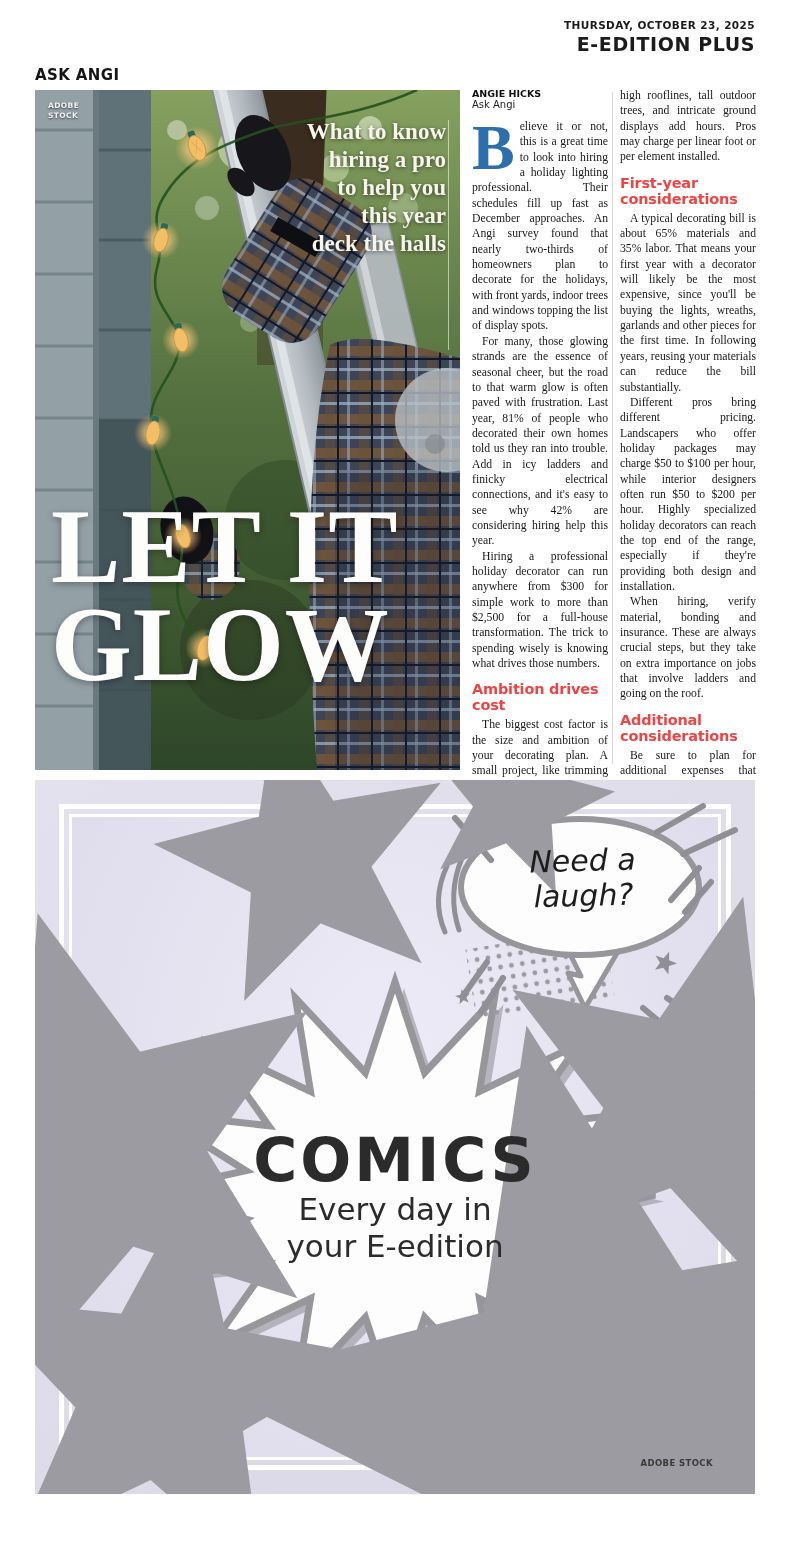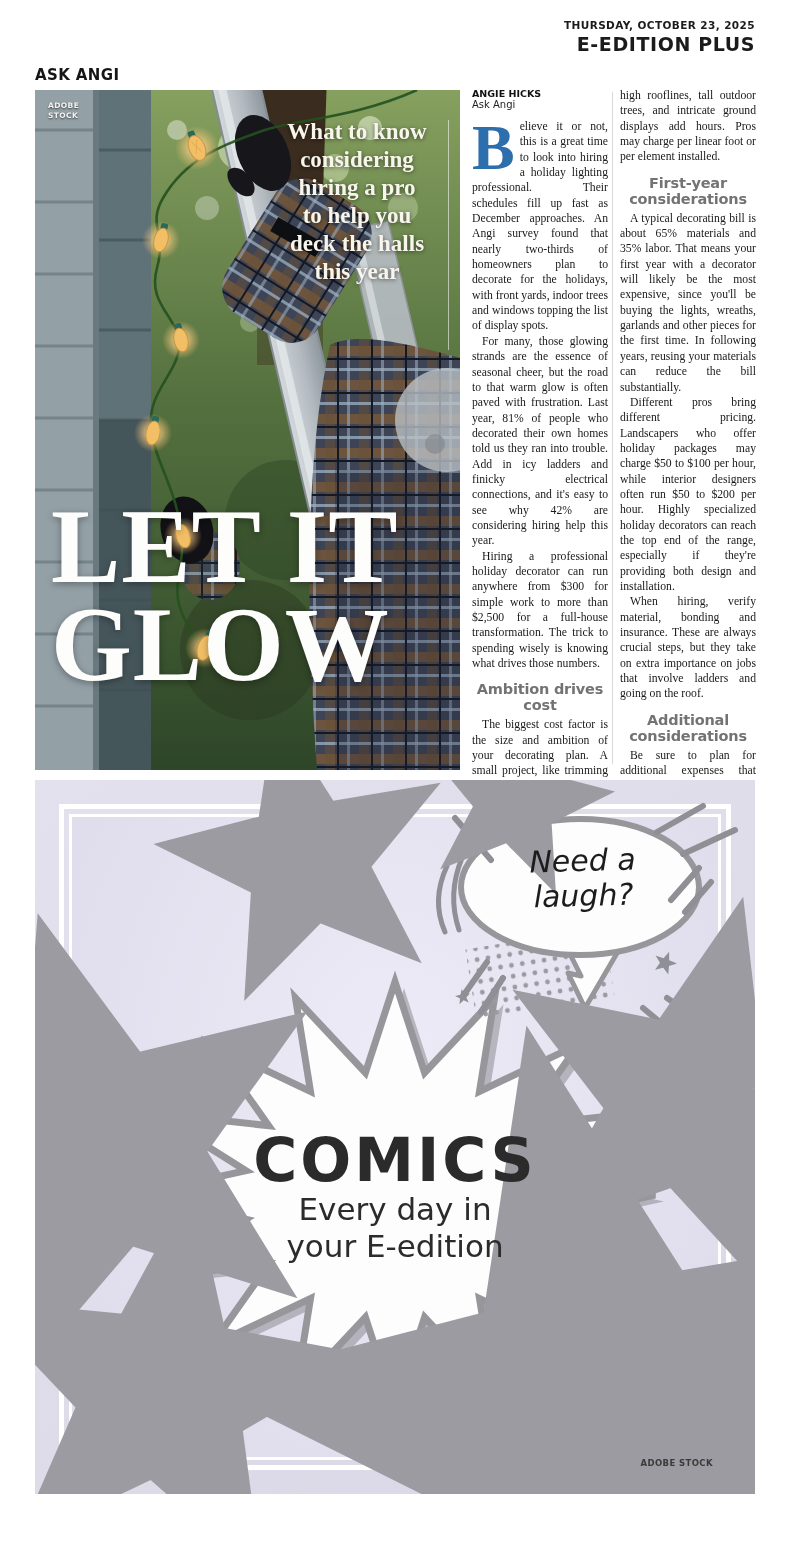--- a/index.html
+++ b/index.html
@@ -9,35 +9,35 @@
   .masthead{position:absolute;top:8px;right:37px;text-align:right;margin-top:11px;}
   .masthead .date{font:700 10.5px "DejaVu Sans",sans-serif;letter-spacing:.4px;color:#1b1b1b;}
   .masthead .edition{font:800 19px "DejaVu Sans",sans-serif;letter-spacing:.6px;color:#1b1b1b;margin-top:2px;}
 
   .kicker{position:absolute;left:35px;top:66px;font:700 15px "DejaVu Sans",sans-serif;letter-spacing:.4px;color:#151515;}
 
   
   .photo{position:absolute;left:35px;top:90px;width:425px;height:680px;overflow:hidden;background:#c2410c;}
   .photo svg{position:absolute;inset:0;}
   .photo-credit{position:absolute;left:13px;top:11px;font:700 7.5px/1.35 "DejaVu Sans",sans-serif;color:#f2f2f2;letter-spacing:.4px;white-space:pre-line;text-shadow:0 1px 2px rgba(0,0,0,.6);}
-  .photo-headline{position:absolute;right:14px;top:28px;width:178px;text-align:center;font:700 23px/1.22 "Liberation Serif",serif;color:#f7f5ec;text-shadow:0 1px 4px rgba(0,0,0,.55);}
+  .photo-headline{position:absolute;right:14px;top:28px;width:178px;text-align:right;font:700 23px/1.22 "Liberation Serif",serif;color:#f7f5ec;text-shadow:0 1px 4px rgba(0,0,0,.55);}
   .photo-vline{position:absolute;right:11px;top:30px;width:1px;height:230px;background:rgba(255,255,255,.55);}
   .photo-title{position:absolute;left:16px;top:408px;font:700 106px/0.92 "Liberation Serif",serif;color:#fdfdfb;letter-spacing:1px;text-shadow:0 2px 8px rgba(0,0,0,.35);transform:scaleX(.98);transform-origin:left;}
 
   
   .col{position:absolute;top:88px;width:136px;height:690px;overflow:hidden;font-size:11.7px;line-height:15.35px;text-align:justify;color:#191919;}
   .col1{left:472px;}
   .col2{left:620px;}
   .colrule{position:absolute;left:612px;top:92px;width:1px;height:672px;background:#d8d8d8;}
   .byline-name{font:700 9.5px "DejaVu Sans",sans-serif;color:#111;}
   .byline-col{font:400 10px "DejaVu Sans",sans-serif;color:#222;margin-bottom:9px;}
   .col p{margin:0;}
   .col p.ind{text-indent:10px;}
   .dropcap{float:left;font:700 64px/52px "Liberation Serif",serif;color:#2d6fac;margin:3px 5px 0 0;}
-  .subhead{font:700 14.5px "DejaVu Sans",sans-serif;color:#737373;margin:10px 0 4px 0;text-align:center;letter-spacing:-.2px;}
+  .subhead{font:700 14.5px "DejaVu Sans",sans-serif;color:#ef4444;margin:10px 0 4px 0;text-align:left;letter-spacing:-.2px;}
 
   
   .ad{position:absolute;left:35px;top:780px;width:720px;height:714px;background:linear-gradient(145deg,#e3e1ee 0%,#dedce9 55%,#d9d7e6 100%);}
   .ad-frame{position:absolute;inset:24px;border:5px solid #ffffff;}
   .ad-frame2{position:absolute;inset:34px;border:3px solid #ffffff;background:radial-gradient(ellipse at 50% 38%,#edebf7 0%,#e2e0ee 65%,#dddbe9 100%);}
   .ad svg.art{position:absolute;inset:0;}
   .bubble-text{position:absolute;left:448px;top:64px;width:200px;text-align:center;font:italic 400 30px/1.15 "DejaVu Sans",sans-serif;color:#1c1c1c;transform:rotate(-1.5deg);}
   .comics-block{position:absolute;left:0;right:0;top:350px;text-align:center;color:#2b2b2b;}
   .comics-title{font:800 60px/1 "DejaVu Sans",sans-serif;letter-spacing:3px;}
   .comics-sub{font:400 31px/1.12 "DejaVu Sans",sans-serif;margin-top:2px;}
@@ -181,25 +181,24 @@
         <rect x="-3.5" y="-18" width="7" height="10" rx="2" fill="#27695b"></rect>
         <ellipse cy="0" rx="7.5" ry="12.5" fill="#f2bf66" stroke="#c9963f"></ellipse>
       </g>
     </g>
   </svg>
 
   <div class="photo-credit">ADOBE
 STOCK</div>
   <div class="photo-headline">
     <div>What to know</div>
-    <div>considering</div>
     <div>hiring a pro</div>
     <div>to help you</div>
+    <div>this year</div>
     <div>deck the halls</div>
-    <div>this year</div>
   </div>
   <div class="photo-vline"></div>
   <div class="photo-title">
     <div>LET IT</div>
     <div>GLOW</div>
   </div>
 </div>
 
 <div class="colrule"></div>
 

